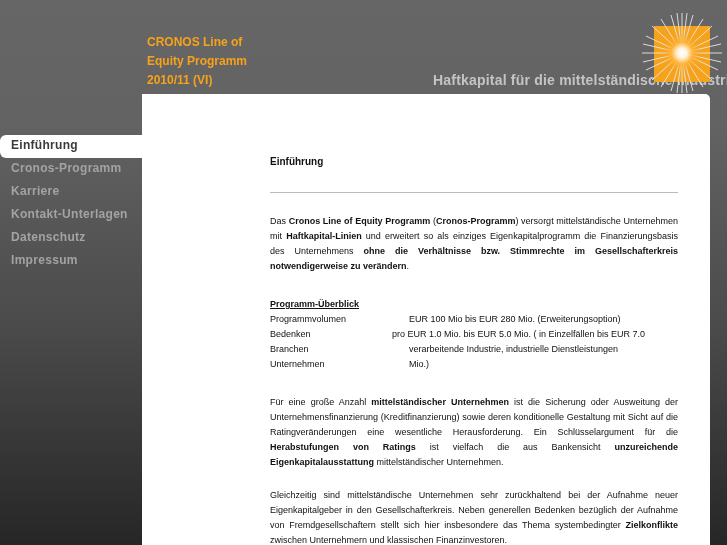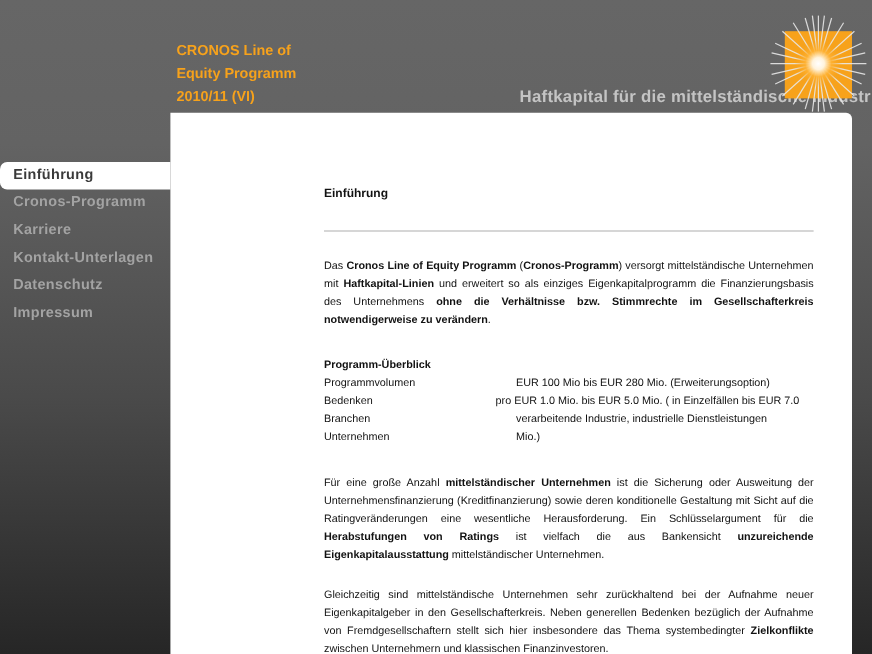--- a/index.html
+++ b/index.html
@@ -31,22 +31,22 @@
   .nav-item.active { background:#ffffff; color:#3a3a3a; border-radius:6px 0 0 6px; }
   .content {
     position:absolute; left:270px; top:155px; width:408px;
     color:#111; font-size:9px; line-height:15px;
   }
   .page-heading { font-weight:bold; font-size:10px; margin:0; height:14px; line-height:14px; }
   .rule { border:0; border-top:1px solid #bbbbbb; margin:23px 0 0 0; height:0; }
   p { margin:0; text-align:justify; }
   .intro { margin-top:21px; }
   .overview { margin-top:23px; }
-  .ov-title { font-weight:bold; line-height:15px; }
-  .ov-row { display:flex; line-height:15px;gap:21px; }
+  .ov-title { font-weight:bold; text-decoration:underline; line-height:15px; }
+  .ov-row { display:flex; line-height:15px; }
   .ov-label { width:122px; flex:none; }
   .ov-value { flex:1; }
   .ov-value.indent { padding-left:17px; }
   .para2 { margin-top:23px; }
   .para3 { margin-top:18px; }
   b { font-weight:bold; }
 </style>
 </head>
 <body>
 

